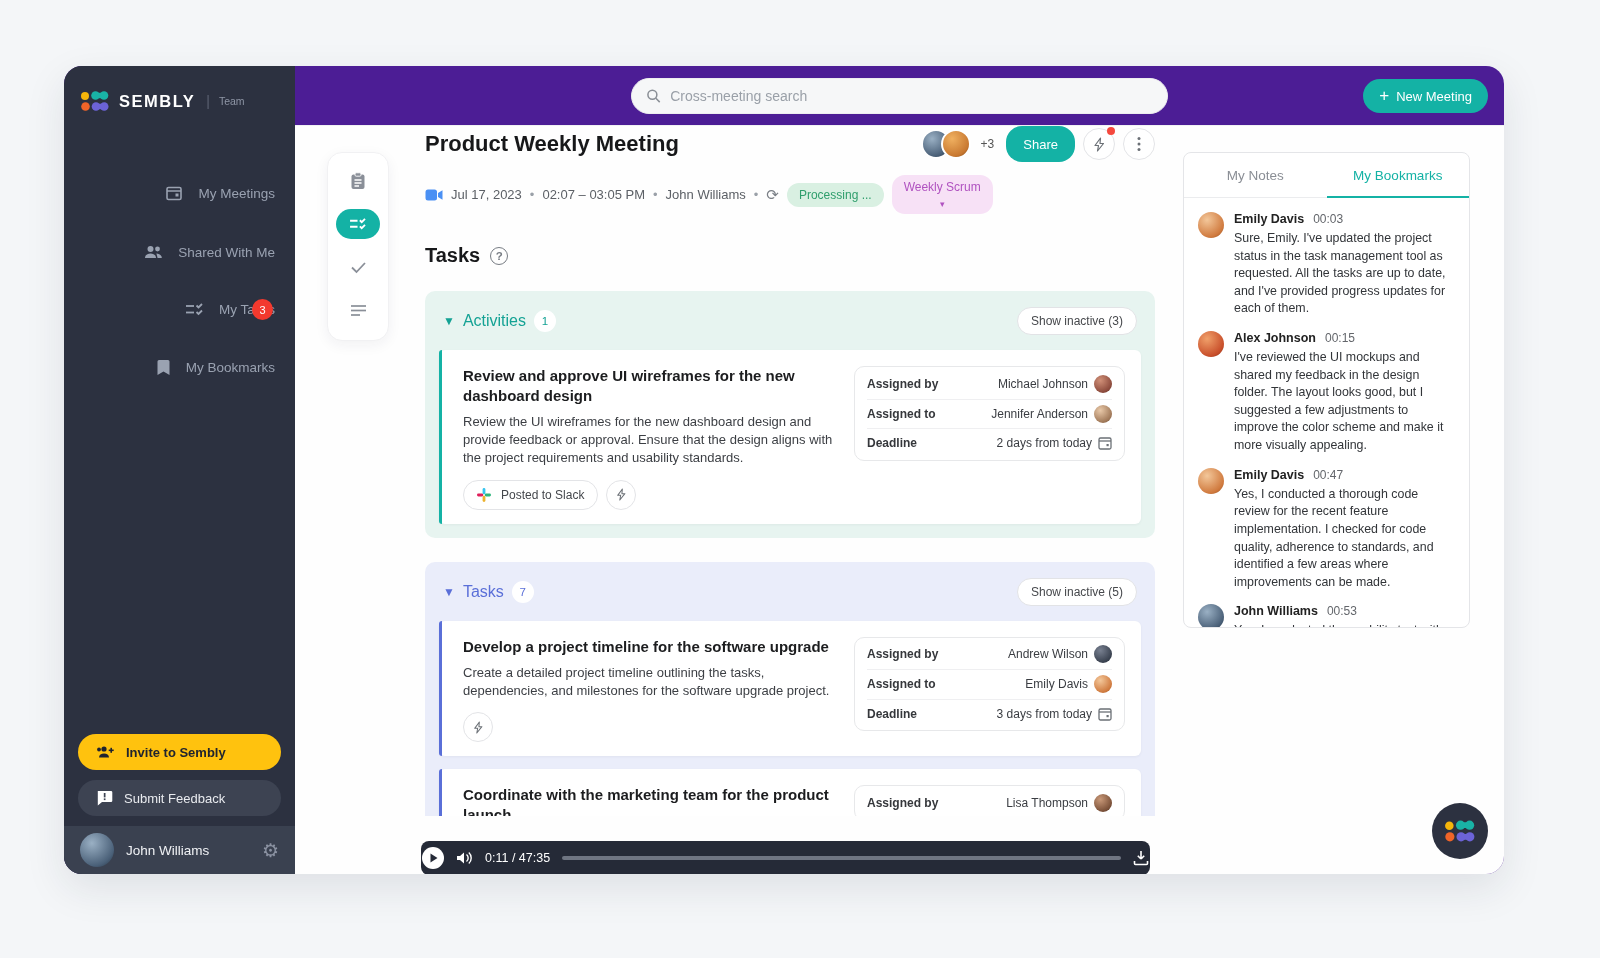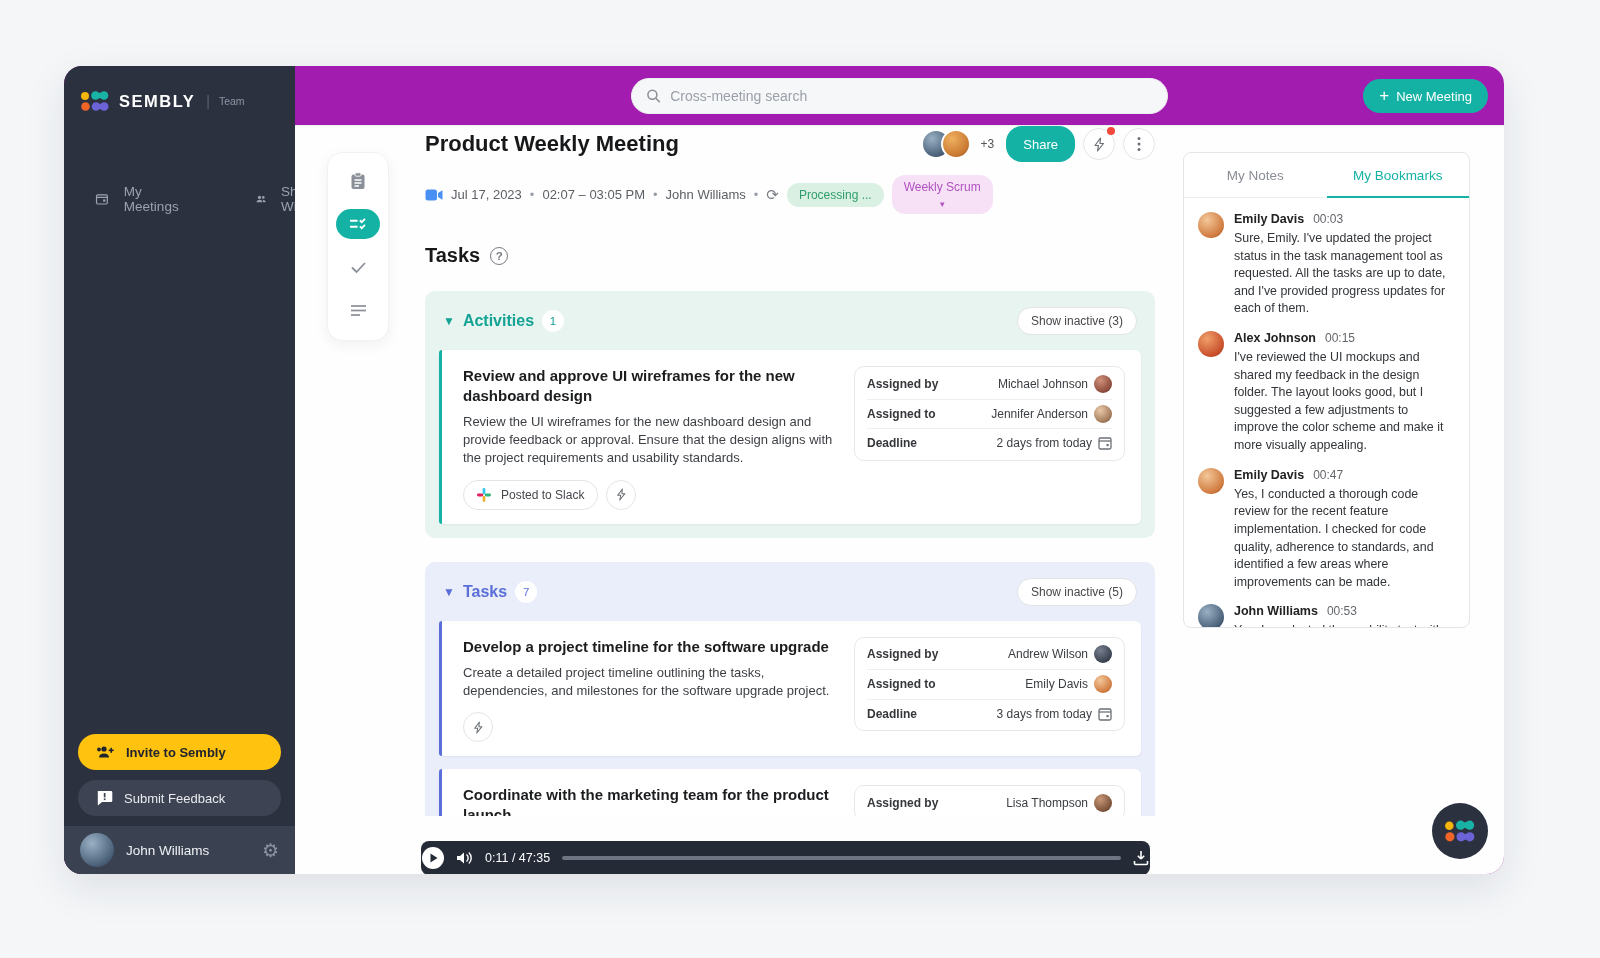--- a/index.html
+++ b/index.html
@@ -1,28 +1,28 @@
 <!DOCTYPE html>
 <html><head>
 <meta charset="utf-8">
 <style>
   * { margin:0; padding:0; box-sizing:border-box; }
   html,body { width:1600px; height:958px; }
   body { background:#f4f6f8; font-family:"Liberation Sans", sans-serif; position:relative; overflow:hidden; }
 
-  .app { position:absolute; left:64px; top:66px; width:1440px; height:808px; background:#a21caf;
+  .app { position:absolute; left:64px; top:66px; width:1440px; height:808px; background:#4c1d95;
          border-radius:18px; box-shadow:0 14px 40px rgba(30,40,60,.10); display:flex; overflow:hidden; }
 
   
   .sidebar { width:231px; background:#2c3140; display:flex; flex-direction:column; flex:none; }
   .logo-row { display:flex; align-items:center; gap:9px; padding:24px 16px 10px 16px; }
   .logo-name { color:#fff; font-weight:bold; font-size:16.5px; letter-spacing:1.5px; }
   .logo-sep { color:#5a6172; font-size:14px; margin-left:2px; }
   .logo-suffix { color:#8e95a5; font-size:10.5px; }
-  .nav { margin-top:52px; display:flex; flex-direction:row; gap:22px;align-items:flex-end; }
+  .nav { margin-top:52px; display:flex; flex-direction:column; gap:22px;align-items:flex-end; }
   .nav-item { display:flex; align-items:center; gap:15px; padding:10px 20px 10px 31px; cursor:pointer; position:relative; }
   .nav-item .lbl { color:#9aa2b1; font-size:13.5px; }
   .nav-badge { position:absolute; right:22px; background:#f3392e; color:#fff; font-size:11px; width:21px; height:21px;
                border-radius:50%; display:flex; align-items:center; justify-content:center; }
   .side-bottom { margin-top:auto; padding:0 14px; }
   .pill-btn { height:36px; border-radius:19px; display:flex; align-items:center; gap:11px; padding:0 18px;
               font-size:13px; cursor:pointer; margin-bottom:10px; }
   .invite { background:#ffc20e; color:#20242f; font-weight:bold; }
   .feedback { background:#3d4352; color:#e8eaee; }
   .user-row { margin-top:8px; background:#3a4150; height:48px; display:flex; align-items:center; gap:12px;
@@ -79,21 +79,21 @@
   .section-heading { margin-top:30px; display:flex; align-items:center; gap:10px; }
   .section-heading .t { font-size:20px; font-weight:bold; color:#17181a; }
   .q-icon { width:18px; height:18px; border:1.6px solid #777c83; border-radius:50%; color:#777c83; font-size:11.5px;
             display:flex; align-items:center; justify-content:center; font-weight:bold; cursor:pointer; }
 
   
   .panel { border-radius:10px; padding:14px 14px 14px 14px; margin-top:24px; }
   .panel.activities { background:#e7f4f0; }
   .panel.tasks { background:#eaedfa; }
   .panel-head { display:flex; align-items:center; gap:8px; padding:2px 4px; }
-  .panel-title { font-size:16px; font-weight:bold; }
+  .panel-title { font-size:16px; font-weight:normal; }
   .activities .panel-title, .activities .chev { color:#14a294; }
   .tasks .panel-title, .tasks .chev { color:#5a6fd8; }
   .chev { font-size:12px; cursor:pointer; }
   .count-badge { width:22px; height:22px; background:#fff; border-radius:50%; font-size:11.5px;
                  display:flex; align-items:center; justify-content:center; }
   .activities .count-badge { color:#14a294; }
   .tasks .count-badge { color:#5a6fd8; }
   .show-inactive { margin-left:auto; background:#fff; border:1px solid #e2e3e6; border-radius:15px; height:28px;
                    padding:0 13px; font-size:12px; color:#46484c; cursor:pointer; font-family:"Liberation Sans", sans-serif; }
 

